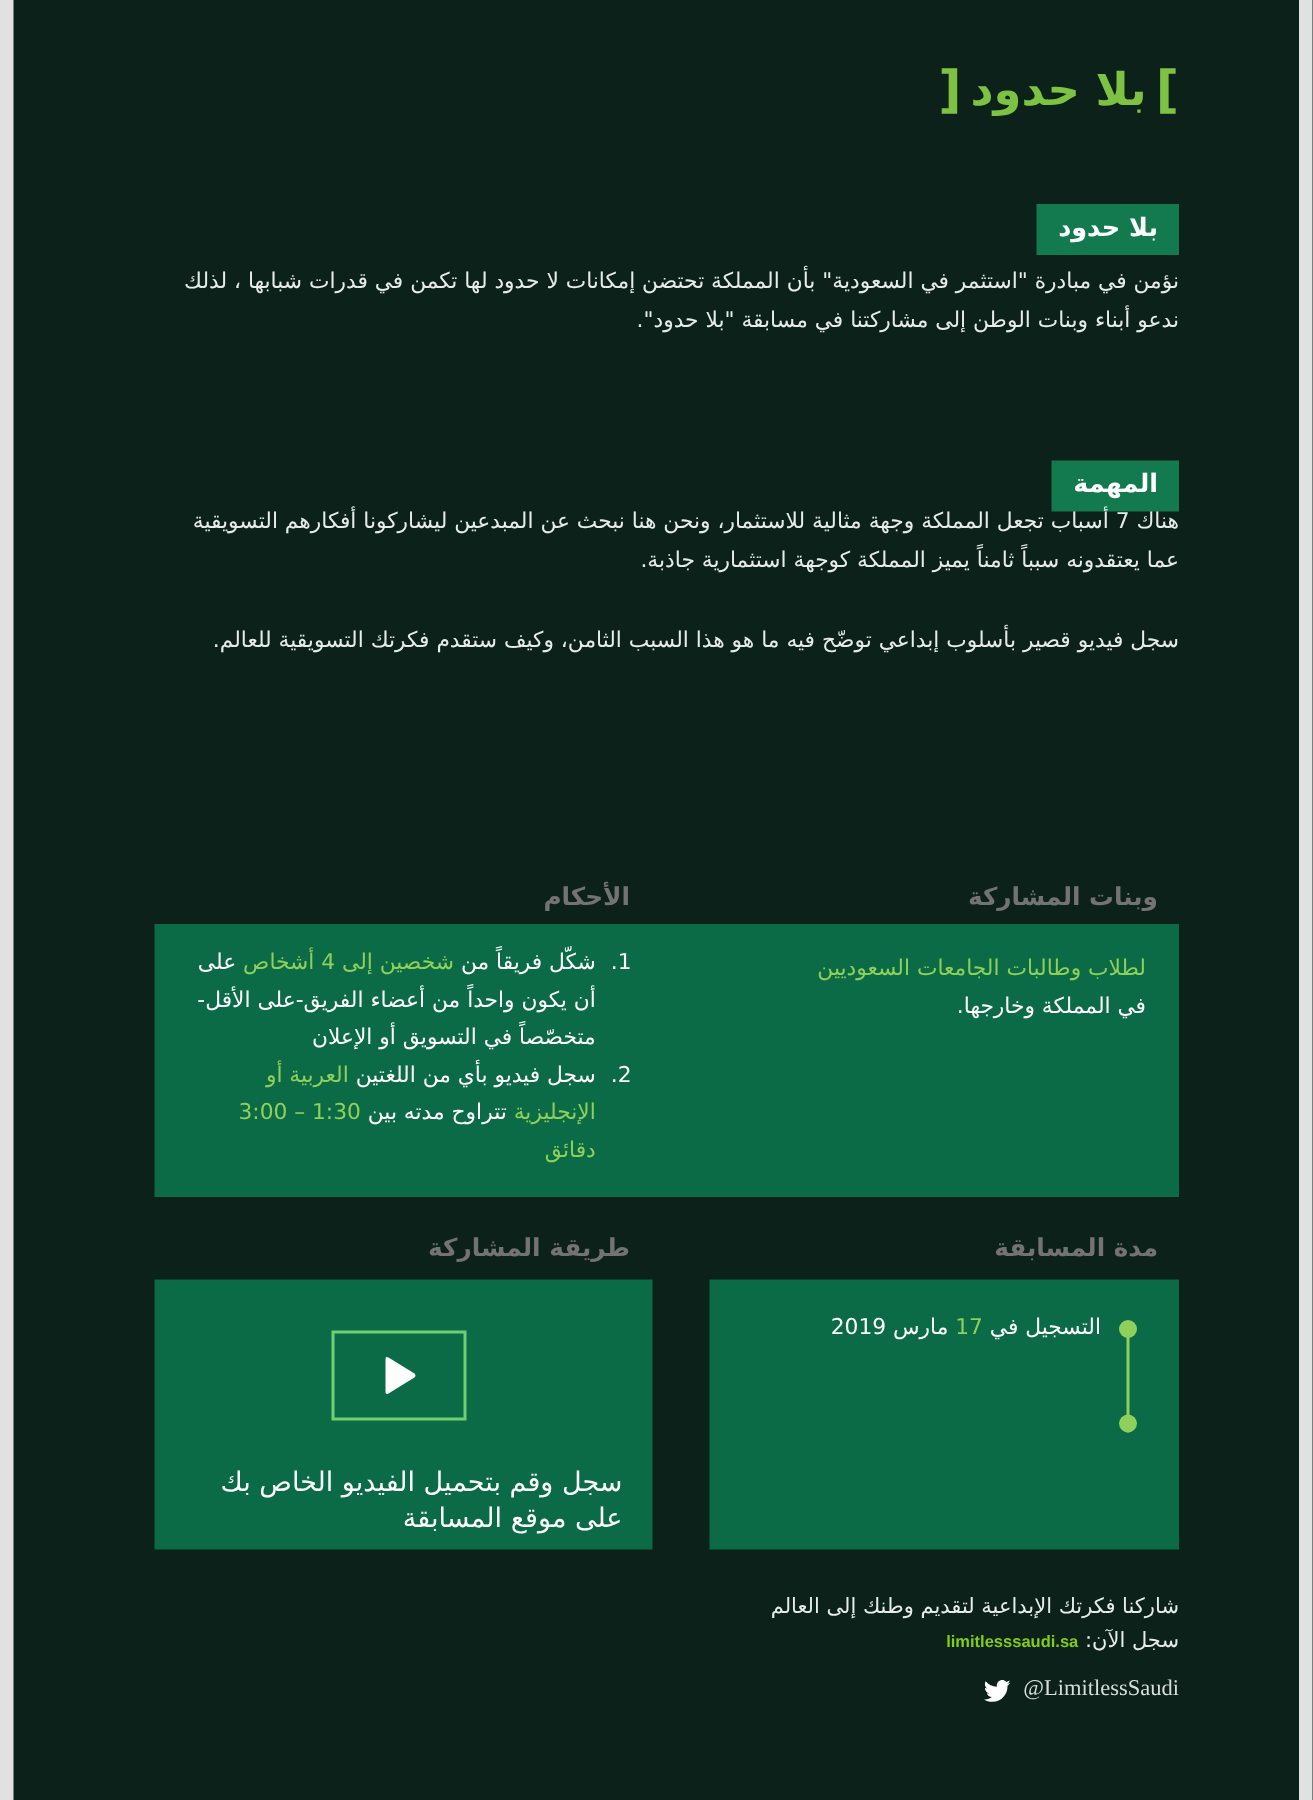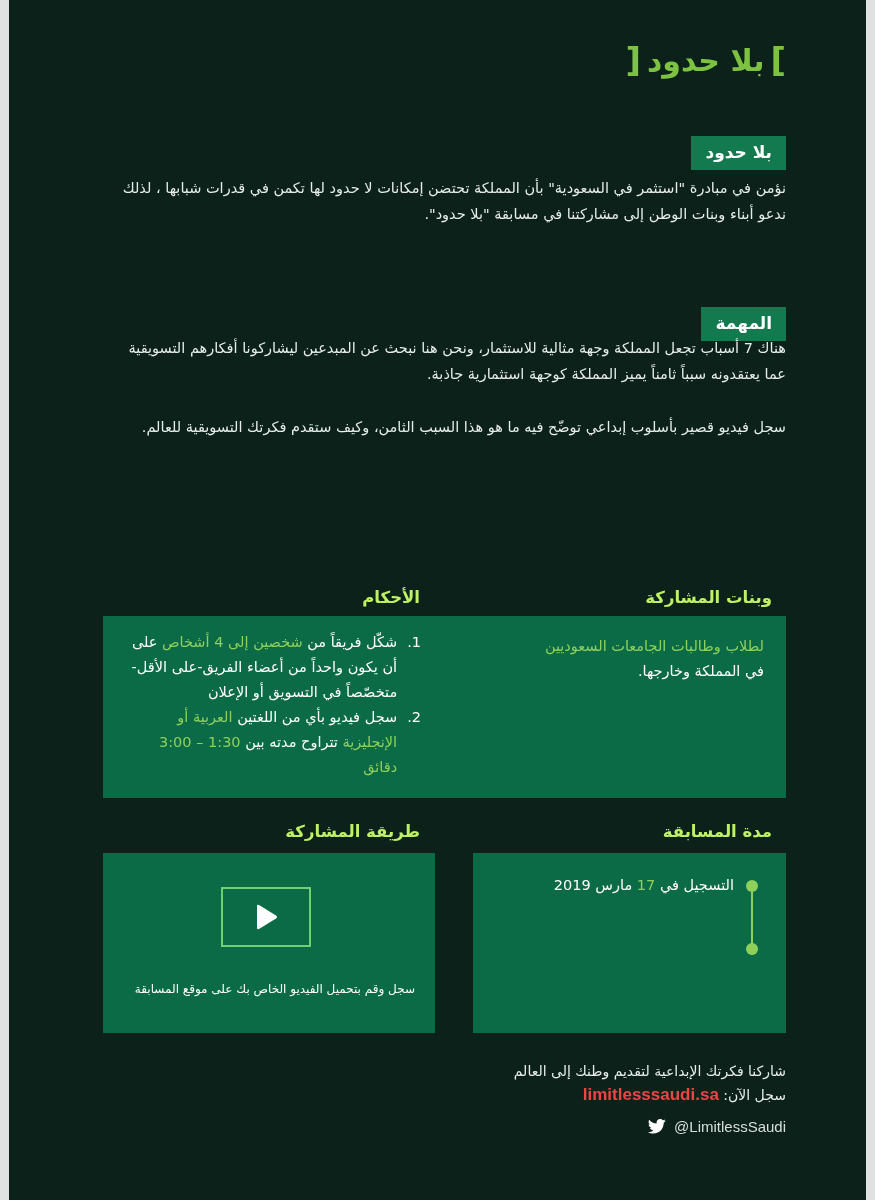--- a/index.html
+++ b/index.html
@@ -24,41 +24,41 @@
     position:absolute; right:80px;
     background:#137a4f; color:#fff; font-weight:bold; font-size:17px;
     padding:6px 14px 8px 14px; line-height:20px;
   }
   .para {
     position:absolute; right:80px; width:680px;
     color:#e6ece9; font-size:14.5px; line-height:26px;
     text-align:right;
   }
   .section-title {
-    position:absolute; color:#bef264; font-weight:bold; font-size:16.5px;text-align:right;
+    position:absolute; color:#737373; font-weight:bold; font-size:16.5px;text-align:right;
   }
   .card {
     position:absolute; background:#0b6b46;
     color:#fff; font-size:14.5px; line-height:25px;
   }
   .hl { color:#8fd05a; }
   .terms-list { margin:0; padding:0; list-style:none; }
   .terms-list li { display:flex; gap:10px; }
   .terms-list .num { flex:0 0 auto; }
   .timeline-row { position:absolute; right:28px; display:flex; align-items:center; gap:12px; }
   .dot { width:12px; height:12px; border-radius:50%; background:#8fd05a; flex:0 0 auto; }
   .vline { position:absolute; right:33px; top:32px; width:2px; height:70px; background:#8fd05a; }
   .play-box {
     position:absolute; left:118px; top:34px; width:90px; height:60px;
     border:2px solid #6fcf72; box-sizing:border-box;
     display:flex; align-items:center; justify-content:center;
   }
   .footer { position:absolute; right:80px; color:#e6ece9; font-size:14px; line-height:23px; text-align:right; }
-  .url { font-weight:bold; color:#ef4444; font-family:"Liberation Sans", sans-serif; font-size:17px; direction:ltr; unicode-bidi:embed; }
-  .twitter { position:absolute; right:80px; top:1118px; display:flex; direction:ltr; align-items:center; gap:8px; color:#d8dedb; font-family:Liberation Sans, sans-serif; font-size:15px; }
+  .url { font-weight:bold; color:#84cc16; font-family:"Liberation Sans", sans-serif; font-size:11px; direction:ltr; unicode-bidi:embed; }
+  .twitter { position:absolute; right:80px; top:1118px; display:flex; direction:ltr; align-items:flex-end; gap:8px; color:#d8dedb; font-family:Liberation Serif, serif; font-size:15px; }
 </style>
 </head>
 <body>
 
 <div class="page">
 
   <div class="main-title">
     <span class="bracket">]</span>
     <span>بلا حدود</span>
     <span class="bracket">[</span>
@@ -118,21 +118,21 @@
     </div>
   </div>
 
   <div class="section-title" style="right:446px; top:822px;">طريقة المشاركة</div>
   <div class="card" style="right:431px; top:853px; width:332px; height:180px;">
     <div class="play-box">
       <svg width="26" height="28" viewBox="0 0 26 28">
         <path d="M4 3 Q4 1 6 2 L23 12.5 Q25 14 23 15.5 L6 26 Q4 27 4 25 Z" fill="#ffffff"></path>
       </svg>
     </div>
-    <div style="position:absolute; right:20px; top:124px; width:300px; color:#fff; font-size:12px; line-height:24px;">سجل وقم بتحميل الفيديو الخاص بك على موقع المسابقة</div>
+    <div style="position:absolute; right:20px; top:124px; width:300px; color:#fff; font-size:18px; line-height:24px;">سجل وقم بتحميل الفيديو الخاص بك على موقع المسابقة</div>
   </div>
 
   <div class="footer" style="top:1060px;margin-left:18px;">
     <div>شاركنا فكرتك الإبداعية لتقديم وطنك إلى العالم</div>
     <div>
       <span>سجل الآن:</span>
       <span class="url">limitlesssaudi.sa</span>
     </div>
   </div>
   <div class="twitter">

